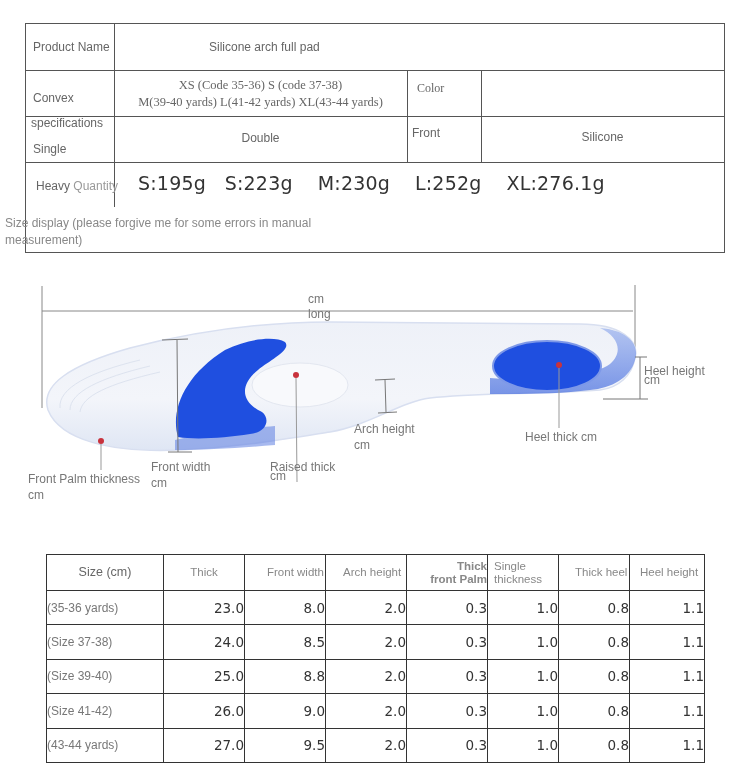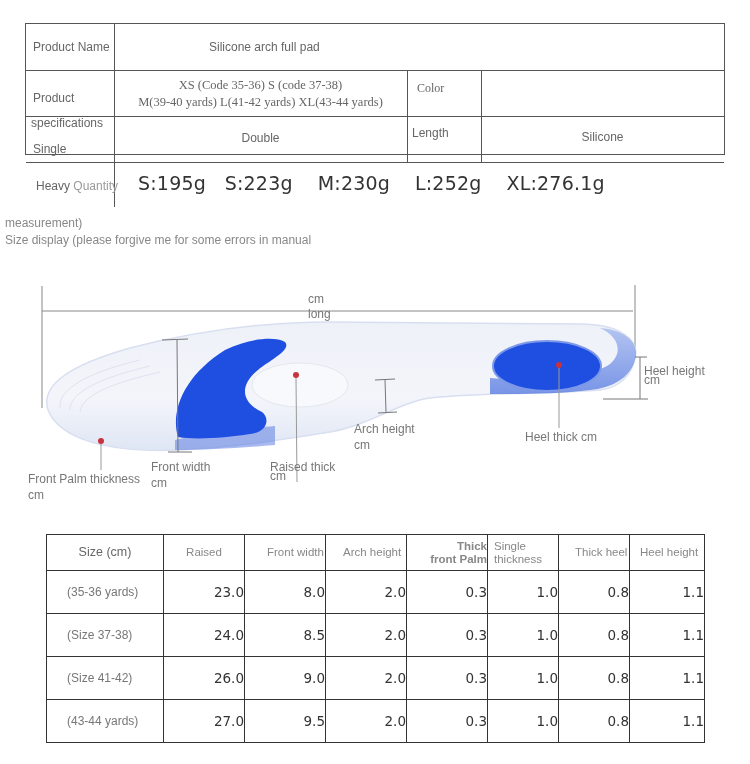--- a/index.html
+++ b/index.html
@@ -1,84 +1,84 @@
 <!DOCTYPE html>
 <html><head>
 <meta charset="utf-8">
 <style>
   html, body { margin:0; padding:0; background:#ffffff; }
   body { width:750px; height:764px; position:relative; overflow:hidden;
          font-family:"Liberation Sans", sans-serif; color:#666; }
   .abs { position:absolute; }
 
   
-  .spec { position:absolute; left:25px; top:23px; width:700px; height:132px;
+  .spec { position:absolute; left:25px; top:23px; width:700px; height:230px;
           border:1px solid #555; box-sizing:border-box; }
   .hl { position:absolute; height:1px; background:#555; }
   .vl { position:absolute; width:1px; background:#555; }
   .cell { position:absolute; font-size:12px; color:#666; line-height:14px; }
   .center { text-align:center; }
   .weights { font-family:"DejaVu Sans", sans-serif; font-size:19px; color:#333; letter-spacing:0.2px; }
   .note { font-size:12px; color:#888; line-height:17px; }
 
   
   .diag-label { position:absolute; font-size:12px; color:#777; line-height:14px; }
 
   
-  table.sizes { position:absolute; left:46px; top:534px; width:658px; height:209px;
+  table.sizes { position:absolute; left:46px; top:554px; width:658px; height:209px;
                 border-collapse:collapse; table-layout:fixed; }
   table.sizes td, table.sizes th { border:1px solid #333; padding:0; text-align:center; }
   table.sizes th { font-weight:normal; font-size:11.5px; color:#888; line-height:13px; vertical-align:middle; }
   table.sizes th.first { font-size:12.5px; color:#666; }
-  table.sizes td.sz { font-size:12px; color:#777; text-align:left; padding-left:20px; }
+  table.sizes td.sz { font-size:12px; color:#777; text-align:left; }
   table.sizes td.val { font-family:"DejaVu Sans", sans-serif; font-size:13.5px; color:#333;text-align:right; }
 </style>
 </head>
 <body>
 
 <div class="spec">
 
   <div class="hl" style="left:0; top:46px; width:698px;"></div>
   <div class="hl" style="left:0; top:92px; width:698px;"></div>
   <div class="hl" style="left:0; top:138px; width:698px;"></div>
 
   <div class="vl" style="left:88px; top:0; height:183px;"></div>
   <div class="vl" style="left:381px; top:46px; height:92px;"></div>
   <div class="vl" style="left:455px; top:46px; height:92px;"></div>
 
   <div class="cell" style="left:7px; top:16px;">
     <span>Product Name</span>
   </div>
   <div class="cell" style="left:183px; top:16px;">Silicone arch full pad</div>
 
-  <div class="cell" style="left:7px; top:67px;">Product</div>
+  <div class="cell" style="left:7px; top:67px;">Convex</div>
   <div class="cell center" style="left:88px; top:53px; width:293px; font-size:12.5px; line-height:17px;font-family:Liberation Serif, serif;">
     <div>XS (Code 35-36) S (code 37-38)</div>
     <div>M(39-40 yards) L(41-42 yards) XL(43-44 yards)</div>
   </div>
   <div class="cell" style="left:391px; top:57px;font-family:Liberation Serif, serif;">Color</div>
 
   <div class="cell" style="left:5px; top:92px; line-height:14px;">
     <div>specifications</div>
     <div style="padding-left:2px;margin-top:12px;">Single</div>
   </div>
   <div class="cell center" style="left:88px; top:107px; width:293px;">Double</div>
-  <div class="cell" style="left:386px; top:102px;">Length</div>
+  <div class="cell" style="left:386px; top:102px;">Front</div>
   <div class="cell center" style="left:455px; top:106px; width:243px;">Silicone</div>
 
   <div class="cell" style="left:10px; top:155px;">
     <span>Heavy</span>
     <span style="color:#999;">Quantity</span>
   </div>
   <div class="cell weights" style="left:112px; top:152px; white-space:pre;"><span>S:195g</span>   <span>S:223g</span>    <span>M:230g</span>    <span>L:252g</span>    <span>XL:276.1g</span></div>
 </div>
 
 <div class="abs note" style="left:5px; top:215px;">
+  <div>Size display (please forgive me for some errors in manual</div>
   <div>measurement)</div>
-  <div>Size display (please forgive me for some errors in manual</div>
 </div>
 
 <svg class="abs" style="left:0; top:270px;" width="750" height="240" viewBox="0 270 750 240">
   <defs>
     <linearGradient id="insoleFill" x1="0" y1="0" x2="0" y2="1">
       <stop offset="0" stop-color="#eef1f8"></stop>
       <stop offset="0.6" stop-color="#f3f5fa"></stop>
       <stop offset="1" stop-color="#dfe6f4"></stop>
     </linearGradient>
     <linearGradient id="edgeBlue" x1="0" y1="0" x2="0" y2="1">
@@ -160,21 +160,21 @@
       <col style="width:81px">
       <col style="width:81px">
     <col style="width:81px">
       <col style="width:71px">
       <col style="width:71px">
       <col style="width:75px">
   </colgroup>
   <tbody>
       <tr style="height:36px;">
     <th class="first">Size (cm)</th>
-    <th>Raised</th>
+    <th>Thick</th>
     <th style="text-align:left; padding-left:22px;">Front width</th>
     <th style="text-align:left; padding-left:17px;">Arch height</th>
     <th style="text-align:right; padding-left:23px;font-weight:bold;">Thick front Palm</th>
     <th style="text-align:left; padding-left:6px;">Single thickness</th>
     <th style="text-align:left; padding-left:16px;">Thick heel</th>
     <th style="text-align:left; padding-left:10px;">Heel height</th>
   </tr>
   <tr>
     <td class="sz">(35-36 yards)</td>
     <td class="val">23.0</td>
@@ -189,20 +189,30 @@
     <td class="sz">(Size 37-38)</td>
     <td class="val">24.0</td>
     <td class="val">8.5</td>
     <td class="val">2.0</td>
     <td class="val">0.3</td>
     <td class="val">1.0</td>
     <td class="val">0.8</td>
     <td class="val">1.1</td>
   </tr>
   <tr>
+    <td class="sz">(Size 39-40)</td>
+    <td class="val">25.0</td>
+    <td class="val">8.8</td>
+    <td class="val">2.0</td>
+    <td class="val">0.3</td>
+    <td class="val">1.0</td>
+    <td class="val">0.8</td>
+    <td class="val">1.1</td>
+  </tr>
+  <tr>
     <td class="sz">(Size 41-42)</td>
     <td class="val">26.0</td>
     <td class="val">9.0</td>
     <td class="val">2.0</td>
     <td class="val">0.3</td>
     <td class="val">1.0</td>
     <td class="val">0.8</td>
     <td class="val">1.1</td>
   </tr>
   <tr>

